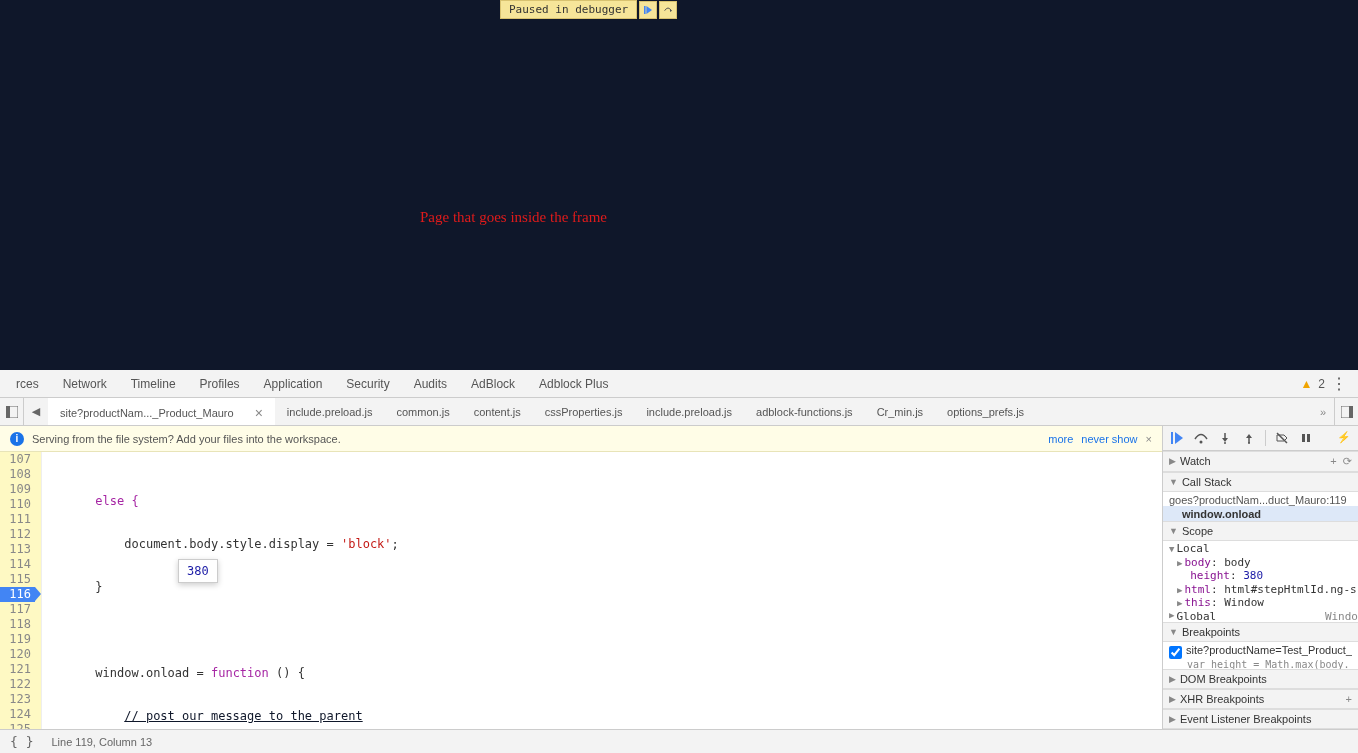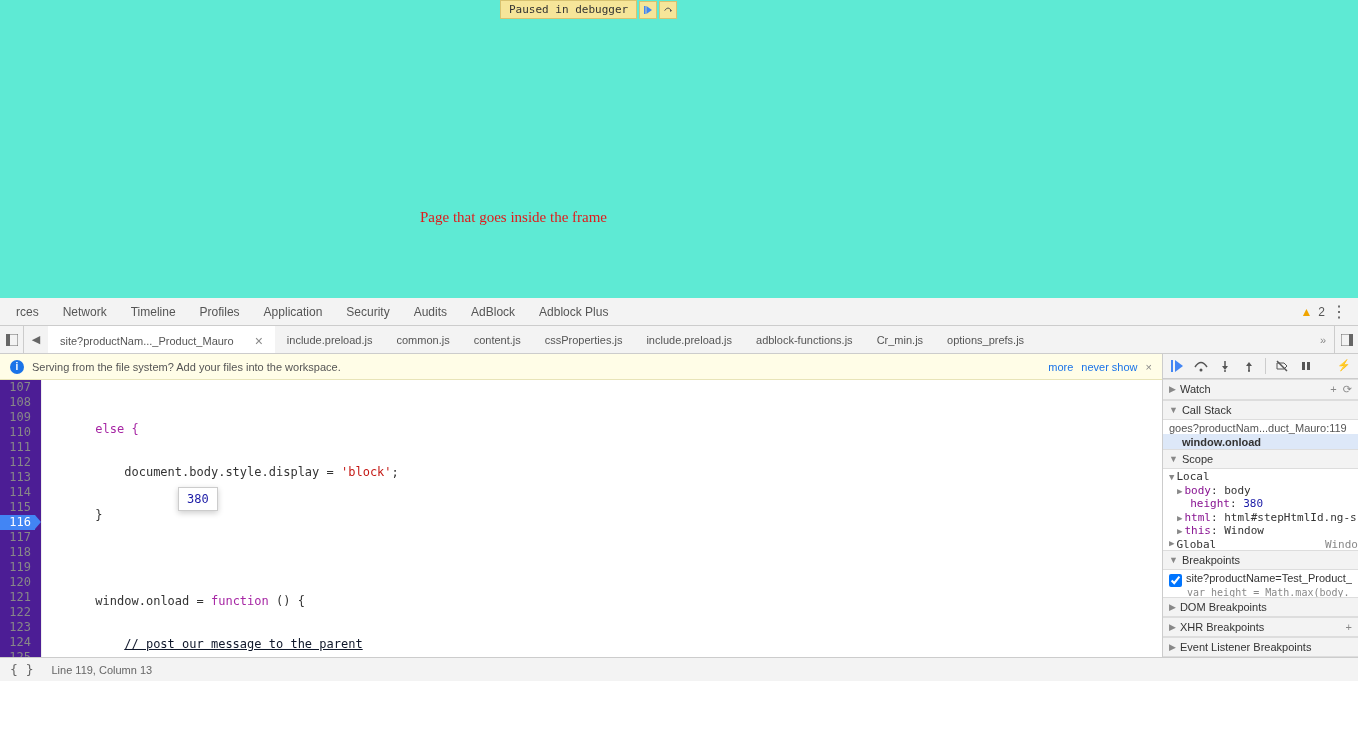--- a/index.html
+++ b/index.html
@@ -1,18 +1,18 @@
 <!DOCTYPE html>
 <html><head>
 <meta charset="utf-8">
 <style>
 * { margin: 0; padding: 0; box-sizing: border-box; }
 body { font-family: "Segoe UI", Arial, sans-serif; font-size: 12px; color: #333; background: #fff; overflow: hidden; }
 
-.page-area { height: 298px; background: #5eead4; position: relative; }
+.page-area { height: 370px; background: #0f172a; position: relative; }
 .paused-banner { position: absolute; top: 0; left: 500px; display: flex; align-items: center; }
 .paused-text { background: #f6e599; border: 1px solid #d8c270; padding: 2px 8px; font-family: monospace; font-size: 11px; color: #333; }
 .paused-btn { background: #f6e599; border: 1px solid #d8c270; padding: 2px 4px; margin-left: 2px; width: 18px; height: 18px; display: flex; align-items: center; justify-content: center; cursor: pointer; }
 .page-message { position: absolute; top: 209px; left: 420px; color: #e01b1b; font-size: 15px; font-family: Georgia, serif; }
 
 .dt-tabs { height: 28px; background: #f3f3f3; border-bottom: 1px solid #ccc; display: flex; align-items: center; padding: 0 4px; font-size: 12px; color: #555; }
 .dt-tab { padding: 0 12px; height: 100%; display: flex; align-items: center; cursor: pointer; }
 .dt-tabs-right { margin-left: auto; display: flex; align-items: center; gap: 6px; padding-right: 8px; }
 .warn-tri { color: #f0a400; }
 .dots { font-size: 16px; letter-spacing: -1px; }
@@ -27,21 +27,21 @@
 
 .lower { display: flex; height: calc(753px - 370px - 28px - 28px - 24px); }
 
 .editor-pane { flex: 1; display: flex; flex-direction: column; border-right: 1px solid #ccc; min-width: 0; }
 .info-bar { background: #fffde7; border-bottom: 1px solid #e8e4b8; height: 26px; display: flex; align-items: center; padding: 0 10px; font-size: 11px; color: #555; }
 .info-icon { width: 14px; height: 14px; border-radius: 50%; background: #1a73e8; color: #fff; display: flex; align-items: center; justify-content: center; font-size: 10px; font-weight: bold; margin-right: 8px; }
 .info-right { margin-left: auto; color: #1a73e8; display: flex; gap: 8px; align-items: center; }
 .info-right span { cursor: pointer; text-align: center; }
 
 .code-area { flex: 1; display: flex; overflow: hidden; font-family: Consolas, monospace; font-size: 12px; background: #fff; position: relative; }
-.gutter { background: #4c1d95; border-right: 1px solid #eee; color: #888; text-align: right; padding-right: 6px; width: 42px; }
+.gutter { background: #fef9c3; border-right: 1px solid #eee; color: #888; text-align: right; padding-right: 6px; width: 42px; }
 .gutter div { height: 15px; line-height: 15px; padding-right: 4px; }
 .gutter .bp { background: #4285f4; color: #fff; position: relative; border-radius: 0; }
 .gutter .bp::after { content:""; position:absolute; right:-6px; top:0; border-top:7.5px solid transparent; border-bottom:7.5px solid transparent; border-left:6px solid #4285f4; }
 .lines { flex: 1; padding-left: 10px; white-space: pre; position: relative; }
 .lines .row { height: 15px; line-height: 15px; }
 .kw { color: #a626a4; }
 .str { color: #c41a16; }
 .cm { color: #0f172a; text-decoration: underline; }
 .fn { color: #a626a4; }
 

